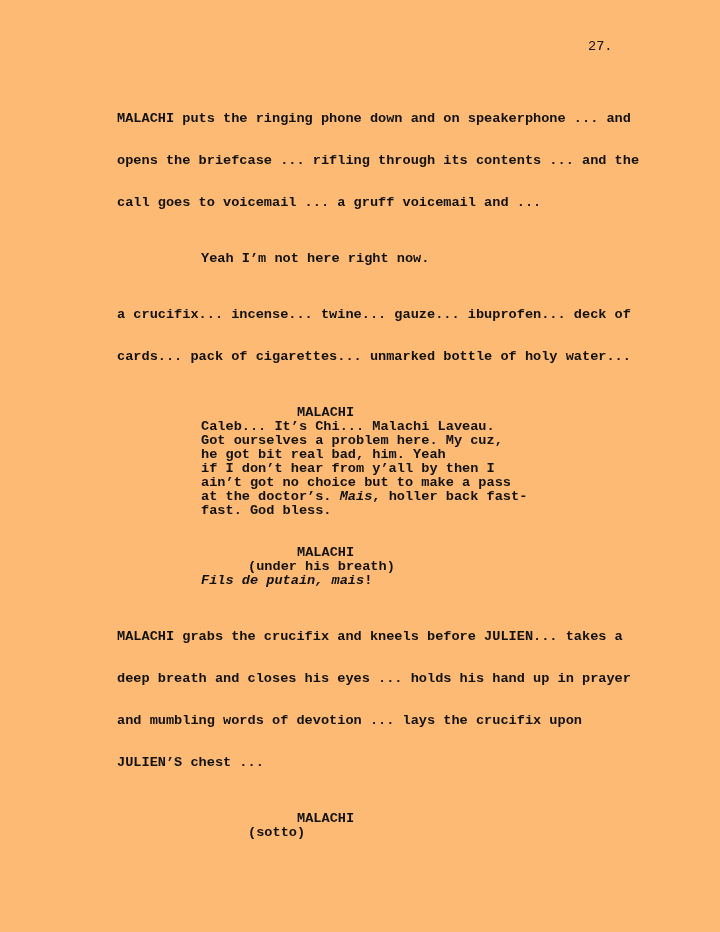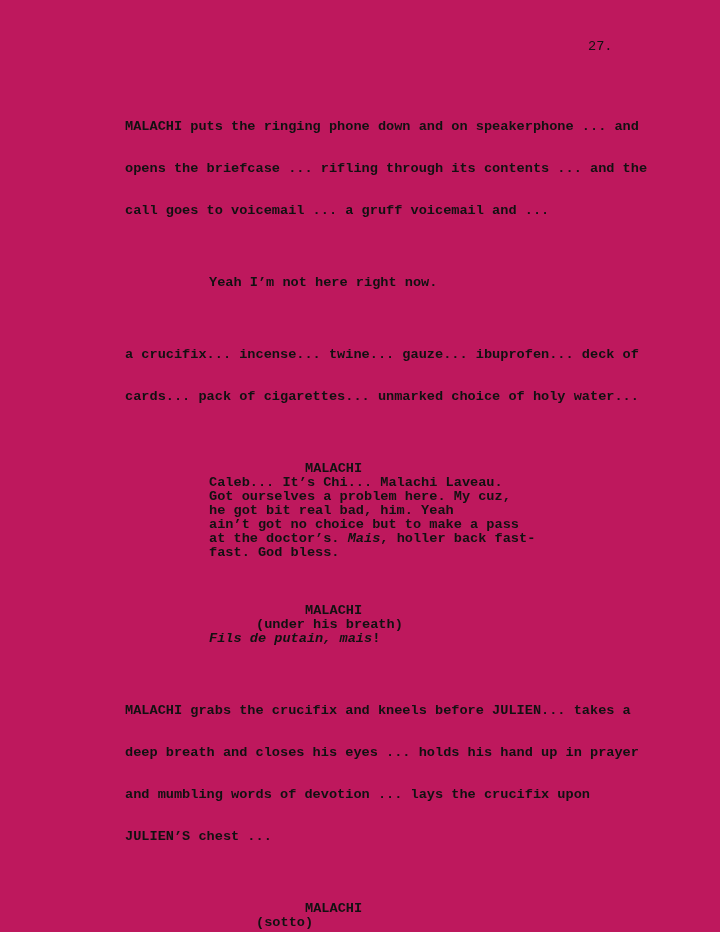--- a/index.html
+++ b/index.html
@@ -14,41 +14,41 @@
     overflow: hidden;
     font-family: "Liberation Mono", "DejaVu Sans Mono", monospace;
     color: #111111;
   }
   .page {
     position: absolute;
     left: 0;
     top: 0;
     width: 720px;
     height: 932px;
-    background: #be185d;
+    background: #fdba74;
   }
   .page-number {
     position: absolute;
     left: 588px;
     top: 40px;
     font-size: 13.6px;
     line-height: 14px;
     font-weight: normal;
     white-space: pre;
   }
   .script {
     position: absolute;
     left: 117px;
     top: 84px;
     width: 540px;
     font-size: 13.6px;
     line-height: 14px;
     font-weight: bold;
   }
-  .block { margin: 8px; padding: 0; }
+  .block { margin: 0; padding: 0; }
   .gap { height: 14px; }
   .action { white-space: pre; }
   .line { display: block; white-space: pre; height: 14px; }
   .character { padding-left: 180px; white-space: pre; }
   .parenthetical { padding-left: 131px; white-space: pre; }
   .dialogue { padding-left: 84px; white-space: pre; }
   em { }
 </style>
 </head>
 <body>
@@ -66,29 +66,30 @@
     </div>
     <div class="gap"></div>
 
     <div class="block">
       <span class="line dialogue">Yeah I’m not here right now.</span>
     </div>
     <div class="gap"></div>
 
     <div class="block action">
       <span class="line">a crucifix... incense... twine... gauze... ibuprofen... deck of</span>
-      <span class="line">cards... pack of cigarettes... unmarked choice of holy water...</span>
+      <span class="line">cards... pack of cigarettes... unmarked bottle of holy water...</span>
     </div>
     <div class="gap"></div>
 
     <div class="block">
       <span class="line character">MALACHI</span>
       <span class="line dialogue">Caleb... It’s Chi... Malachi Laveau.</span>
       <span class="line dialogue">Got ourselves a problem here. My cuz,</span>
       <span class="line dialogue">he got bit real bad, him. Yeah</span>
+      <span class="line dialogue">if I don’t hear from y’all by then I</span>
       <span class="line dialogue">ain’t got no choice but to make a pass</span>
       <span class="line dialogue"><span>at the doctor’s. </span><em>Mais</em><span>, holler back fast-</span></span>
       <span class="line dialogue">fast. God bless.</span>
     </div>
     <div class="gap"></div>
 
     <div class="gap"></div>
 
     <div class="block">
       <span class="line character">MALACHI</span>

